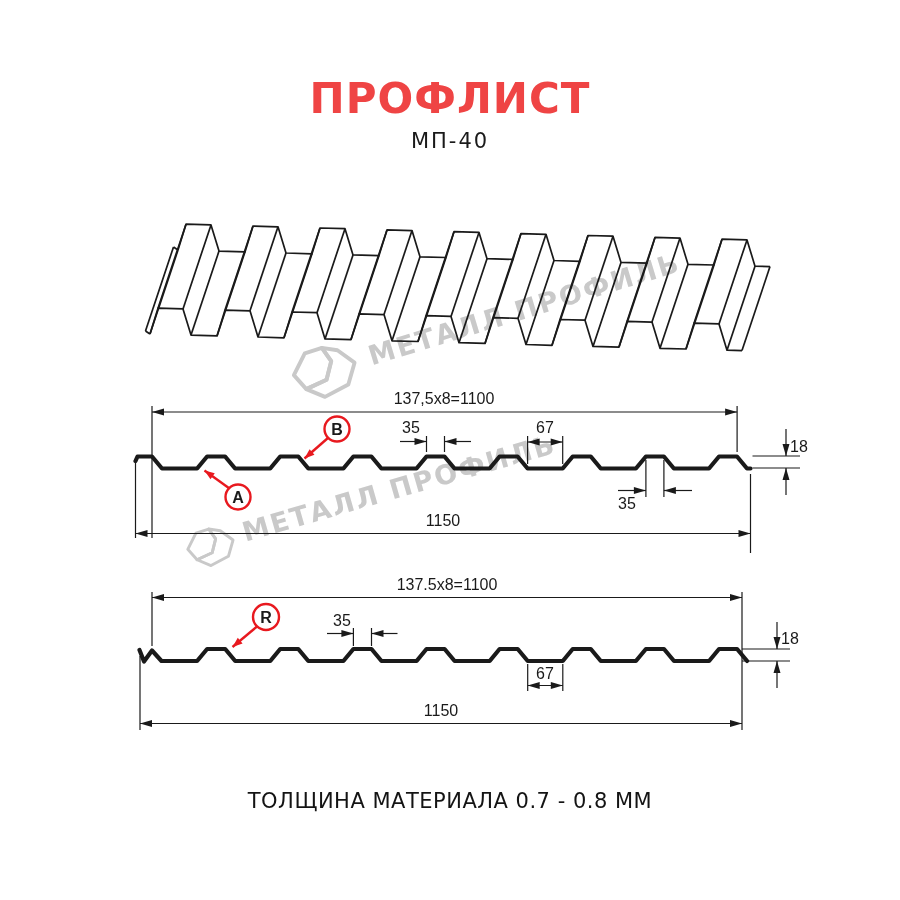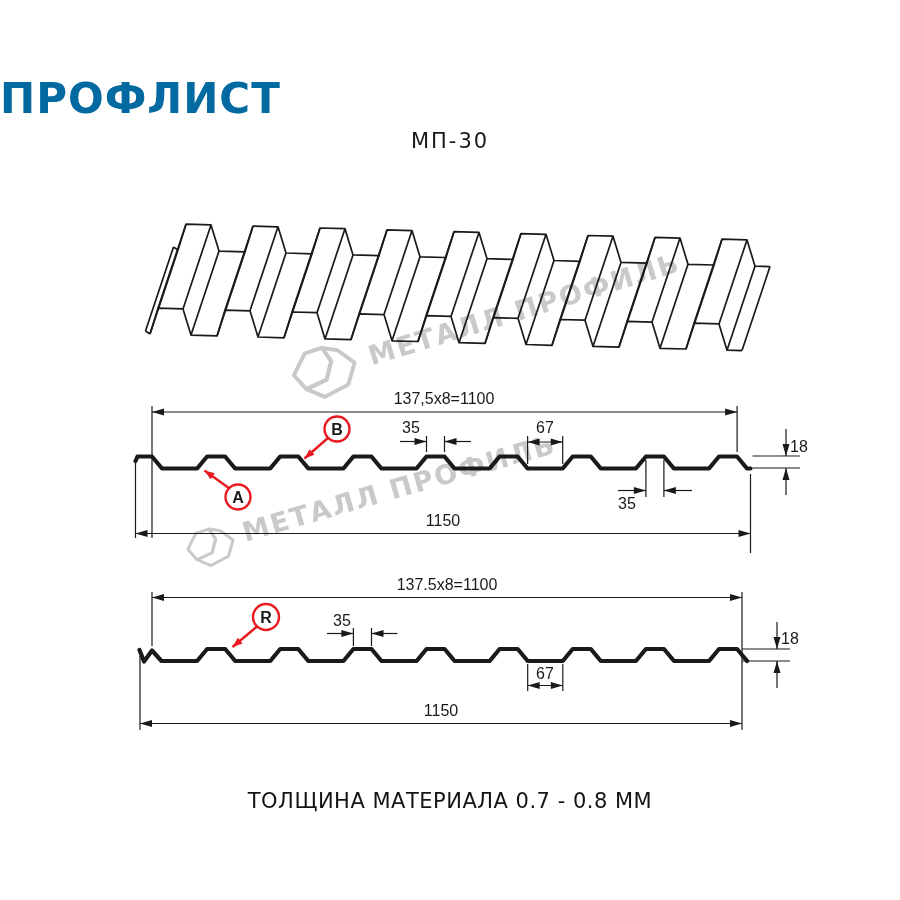--- a/index.html
+++ b/index.html
@@ -1,20 +1,20 @@
 <!DOCTYPE html>
 <html><head>
 <meta charset="utf-8">
 <style>
   html,body{margin:0;padding:0;background:#fff;}
   .page{position:relative;width:900px;height:900px;background:#ffffff;overflow:hidden;
         font-family:"Liberation Sans",sans-serif;}
-  .title{position:absolute;top:74px;left:0;right:0;
+  .title{position:absolute;top:74px;left:0;right:0;text-align:center;
          font-family:"DejaVu Sans",sans-serif;font-weight:bold;font-size:42px;
-         letter-spacing:1px;color:#0369a1;z-index:3;}
+         letter-spacing:1px;color:#ef4444;z-index:3;}
   .subtitle{position:absolute;top:129px;left:0;right:0;text-align:center;
             font-family:"DejaVu Sans",sans-serif;font-weight:normal;font-size:21px;
             letter-spacing:2px;color:#1a1a1a;z-index:3;}
   .note{position:absolute;top:789px;left:0;right:0;text-align:center;
         font-family:"DejaVu Sans",sans-serif;font-weight:normal;font-size:21px;
         letter-spacing:0.5px;color:#141414;z-index:3;}
   .wm-logo{position:absolute;z-index:1;color:#c9c9c9;}
   .wm-logo path{stroke:#c9c9c9;stroke-width:5;fill:none;stroke-linejoin:round;}
   .wm-text{position:absolute;z-index:1;font-family:"DejaVu Sans",sans-serif;font-weight:bold;
            font-size:27px;letter-spacing:2px;color:#c9c9c9;white-space:nowrap;
@@ -26,21 +26,21 @@
   .red{stroke:#e8191f;stroke-width:2.4;fill:none;}
   .redtxt{fill:#e8191f;font-weight:bold;font-size:15px;}
   #iso3d path,#iso3d line{stroke:#1a1a1a;stroke-width:1.7;fill:none;stroke-linejoin:round;}
 </style>
 </head>
 <body>
 
 <div class="page">
 
   <div class="title">ПРОФЛИСТ</div>
-  <div class="subtitle">МП-30</div>
+  <div class="subtitle">МП-40</div>
 
   <svg class="wm-logo" style="left:286px;top:344px;" width="78" height="56" viewBox="0 0 100 72">
     <path d="M10,40 L24,12 L46,5 L58,22 L52,46 L26,58 Z"></path>
     <path d="M46,5 L66,8 L88,24 L80,52 L50,68 L26,58 L52,46 L58,22 Z"></path>
   </svg>
   <span class="wm-text" style="left:369px;top:341px;transform:rotate(-17deg);">МЕТАЛЛ ПРОФИЛЬ</span>
 
   <svg class="wm-logo" style="left:182px;top:519px;" width="58" height="56" viewBox="0 0 100 72">
     <path d="M10,40 L24,12 L46,5 L58,22 L52,46 L26,58 Z"></path>
     <path d="M46,5 L66,8 L88,24 L80,52 L50,68 L26,58 L52,46 L58,22 Z"></path>

